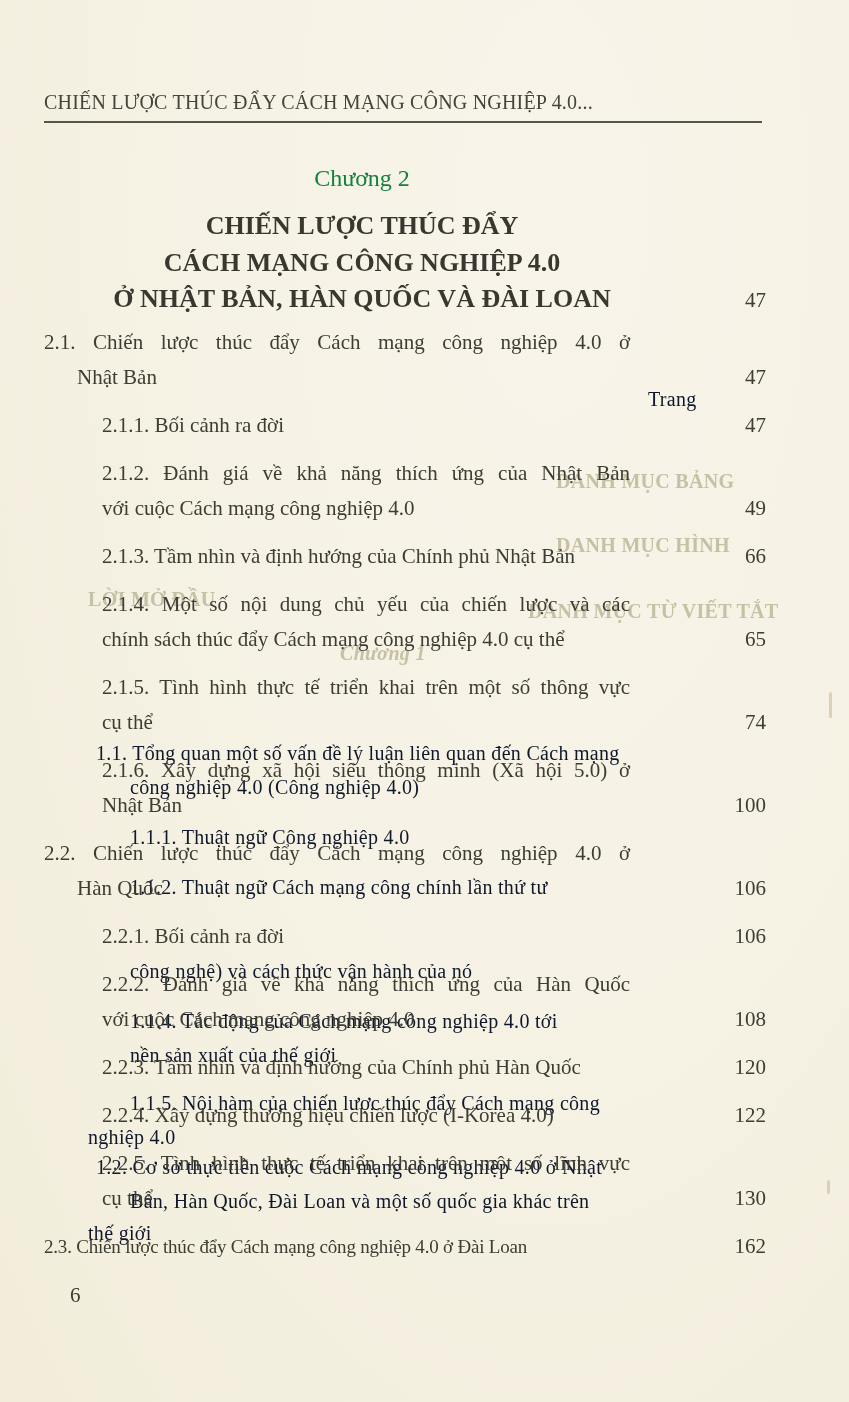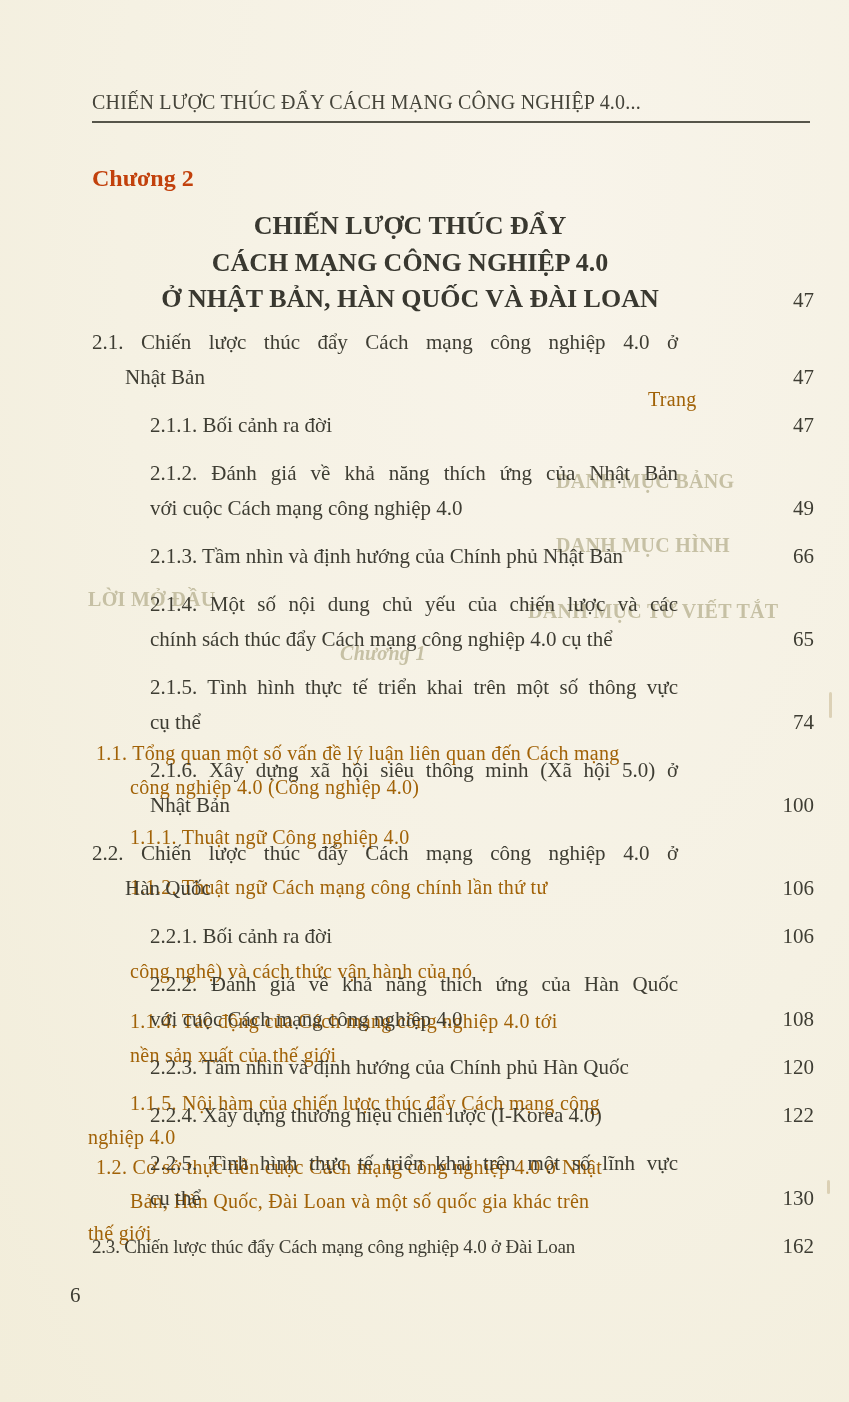--- a/index.html
+++ b/index.html
@@ -5,32 +5,32 @@
   html,body{margin:0;padding:0;}
   body{
     width:849px;height:1402px;position:relative;overflow:hidden;
     background:#f5f1e3;
     background-image:radial-gradient(ellipse at 65% 15%, #f8f4ea 0%, #f5f1e3 55%, #f2edda 100%);
     font-family:"Liberation Serif","DejaVu Serif",serif;
     color:#3e3d33;
   }
   .ghost-layer{position:absolute;inset:0;z-index:0;pointer-events:none;}
   .ghost{
-    position:absolute;font-size:20px;color:#a16207;white-space:nowrap;
+    position:absolute;font-size:20px;color:#0f172a;white-space:nowrap;
     letter-spacing:.3px;filter:blur(.5px);line-height:22px;
   }
   .ghost.b{font-weight:bold;color:#c6c0a4;}
   .edge-mark{position:absolute;background:#c7b690;opacity:.55;border-radius:2px;}
-  .page{position:absolute;inset:0;z-index:1;padding:90px 63px 0 92px;box-sizing:border-box;}
+  .page{position:absolute;inset:0;z-index:1;padding:90px 63px 0 44px;box-sizing:border-box;}
   .running-header{
     font-size:20px;line-height:24px;letter-spacing:.2px;color:#45443a;white-space:nowrap;
   }
   .header-rule{height:2px;background:#56554a;margin-top:7px;width:718px;}
   .chapter-head{margin-top:40px;}
-  .chapter-label{width:636px;text-align:left;font-weight:bold;font-size:24px;line-height:30px;color:#c2410c;}
+  .chapter-label{width:636px;text-align:center;font-weight:normal;font-size:24px;line-height:30px;color:#15803d;}
   .title-row{display:flex;justify-content:space-between;align-items:flex-end;margin-top:15px;width:722px;font-family:Liberation Serif, serif;}
   .chapter-title{width:636px;text-align:center;font-weight:bold;font-size:26px;line-height:36.5px;color:#393830;}
   .chapter-page{font-size:21px;line-height:35px;}
   #toc{margin-top:7px;width:722px;}
   .entry{
     display:flex;justify-content:space-between;align-items:flex-end;
     margin-bottom:13px;font-size:21px;line-height:35px;box-sizing:border-box;width:722px;
   }
   .entry .entry-text{width:586px;}
   .entry.level2{padding-left:58px;}

